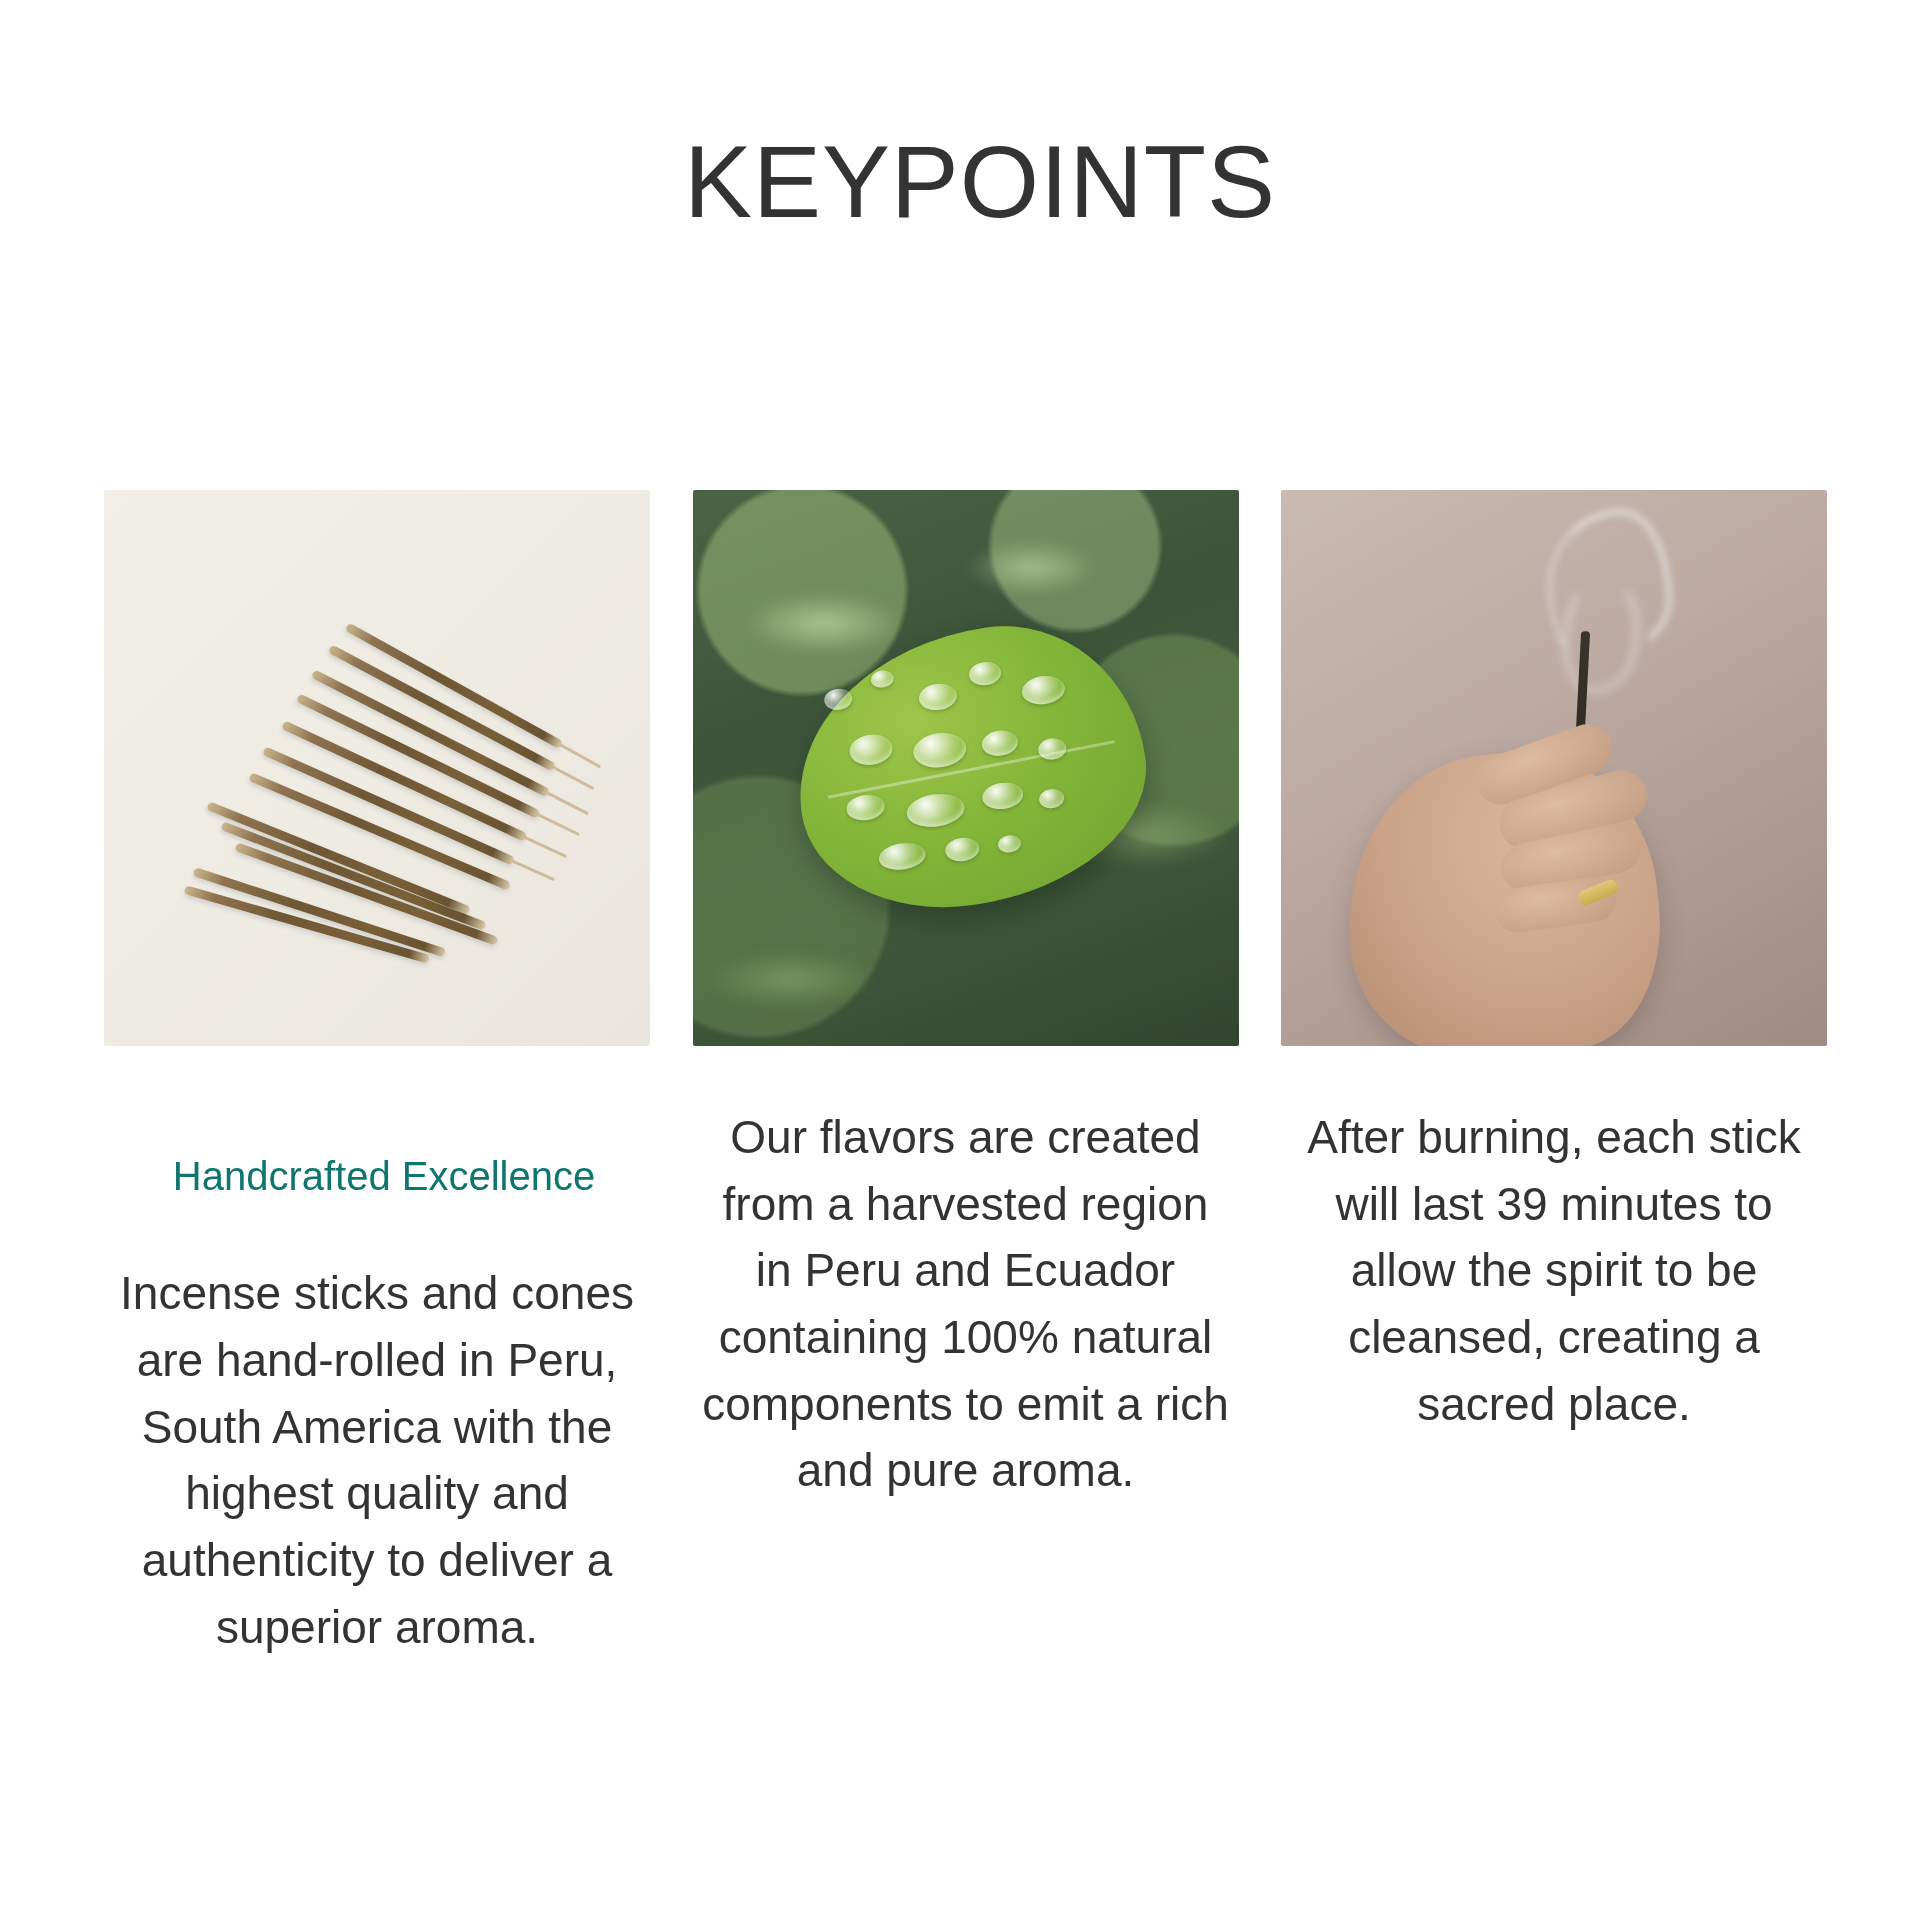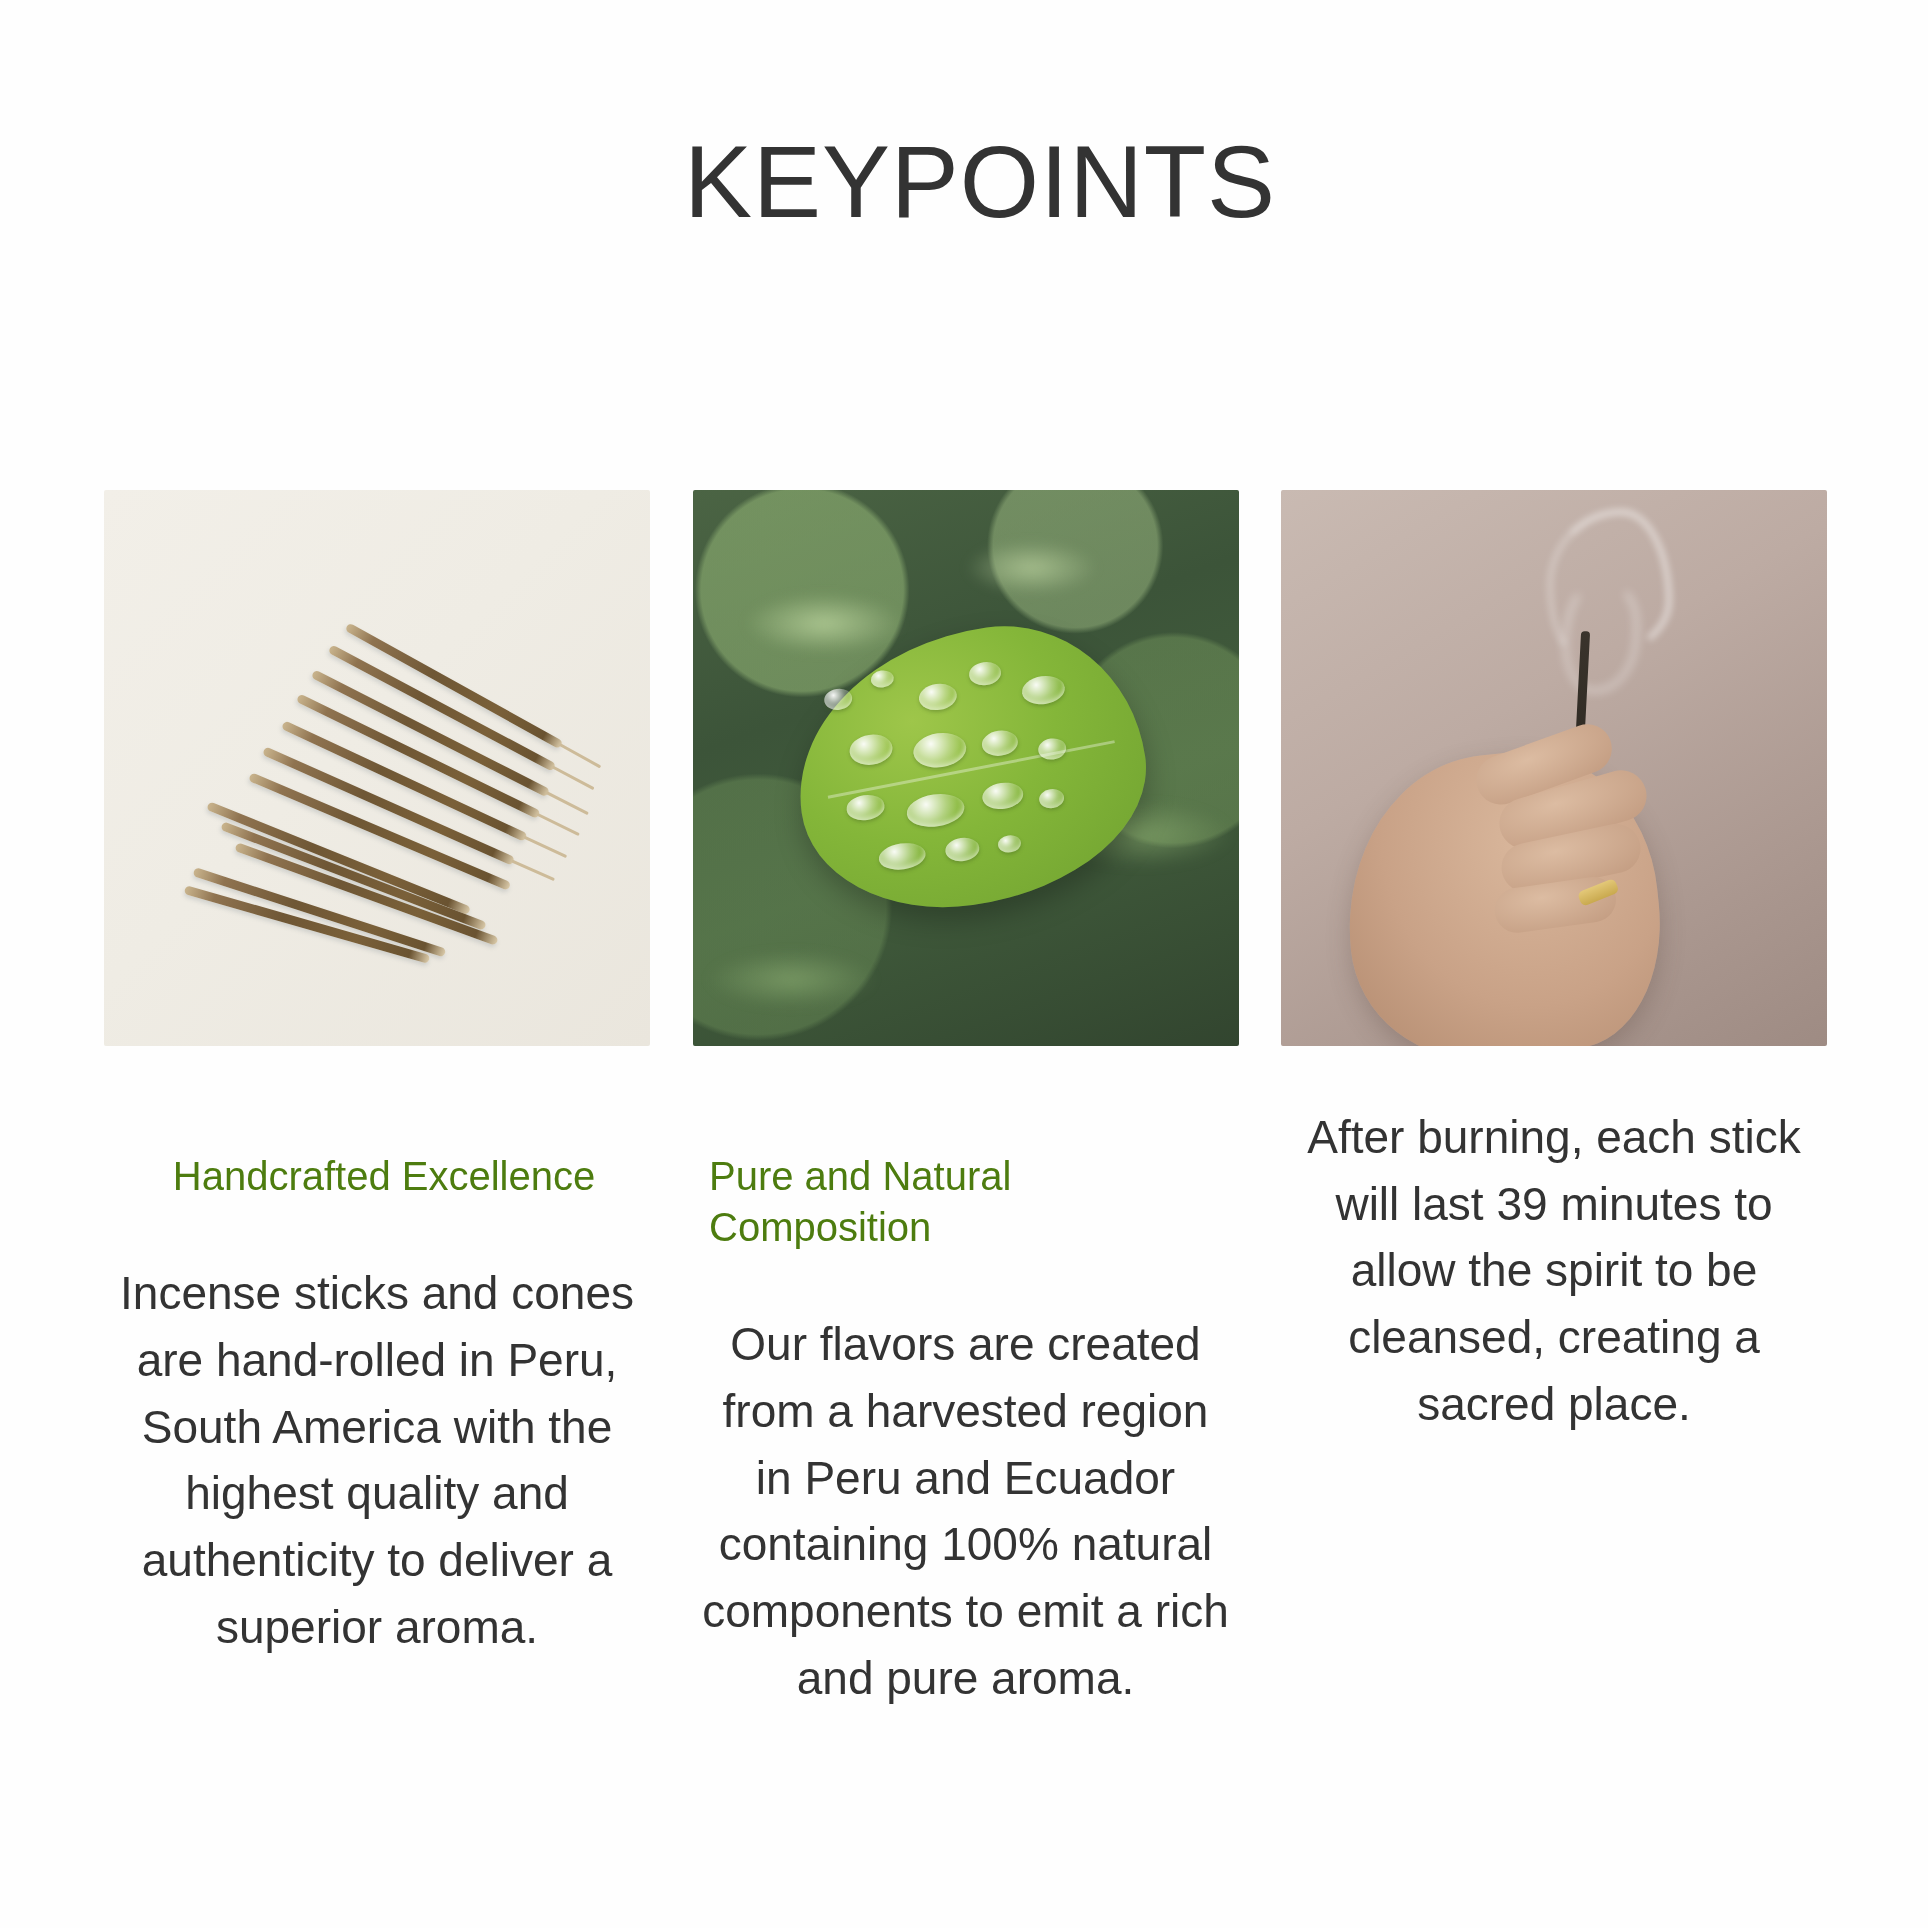--- a/index.html
+++ b/index.html
@@ -62,21 +62,22 @@
     overflow: hidden;
     position: relative;
     background: #eee;
   }
 
   .card-title {
     margin-top: 105px;
     font-size: 40px;
     line-height: 1.28;
     font-weight: 400;
-    color: #4d7c0f;
+    color: #0f766e;
+    text-align: center;
     max-width: 527px;
     margin-left: 14px;
   }
 
   .card-body {
     margin-top: 58px;
     font-size: 46px;
     line-height: 1.45;
     color: #333333;
     text-align: center;
@@ -270,21 +271,20 @@
           <div class="drop" style="left:243px; top:119px; width:28px; height:21px;"></div>
           <div class="drop" style="left:45px;  top:149px; width:38px; height:24.5px;"></div>
           <div class="drop" style="left:104px; top:158px; width:58px; height:32px;"></div>
           <div class="drop" style="left:181px; top:156px; width:41px; height:26px;"></div>
           <div class="drop" style="left:237px; top:169px; width:24.5px; height:19px;"></div>
           <div class="drop" style="left:70px;  top:202px; width:47px; height:26px;"></div>
           <div class="drop" style="left:137px; top:205px; width:34px; height:22.6px;"></div>
           <div class="drop" style="left:190px; top:209px; width:22.6px; height:17px;"></div>
         </div>
       </div>
-      <div class="card-title">Pure and Natural Composition</div>
       <div class="card-body">Our flavors are created from a harvested region in Peru and Ecuador containing 100% natural components to emit a rich and pure aroma.</div>
     </div>
 
     <div class="column">
       <div class="card-image img-hand">
         <div class="smoke"></div>
         <div class="smoke2"></div>
         <div class="burn-stick"></div>
         <div class="burn-stick-lower"></div>
         <div class="hand">

